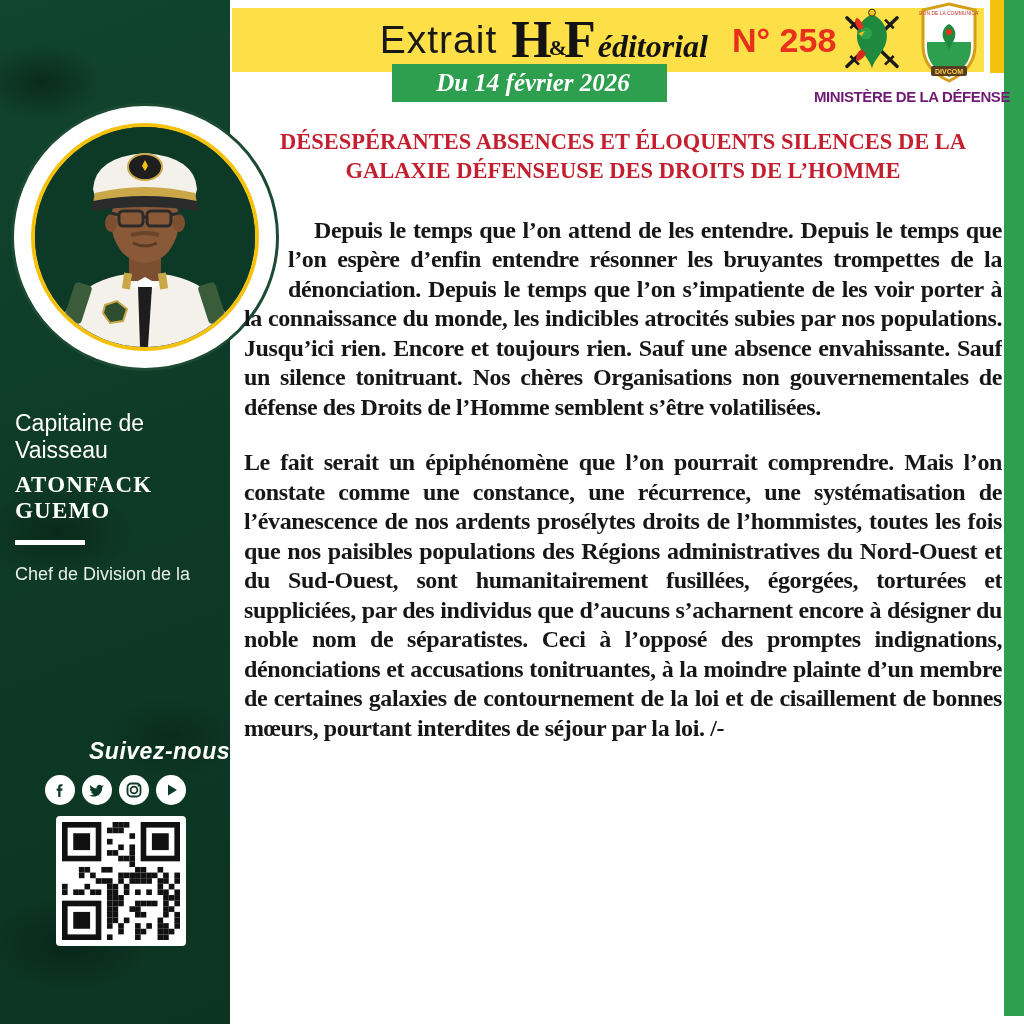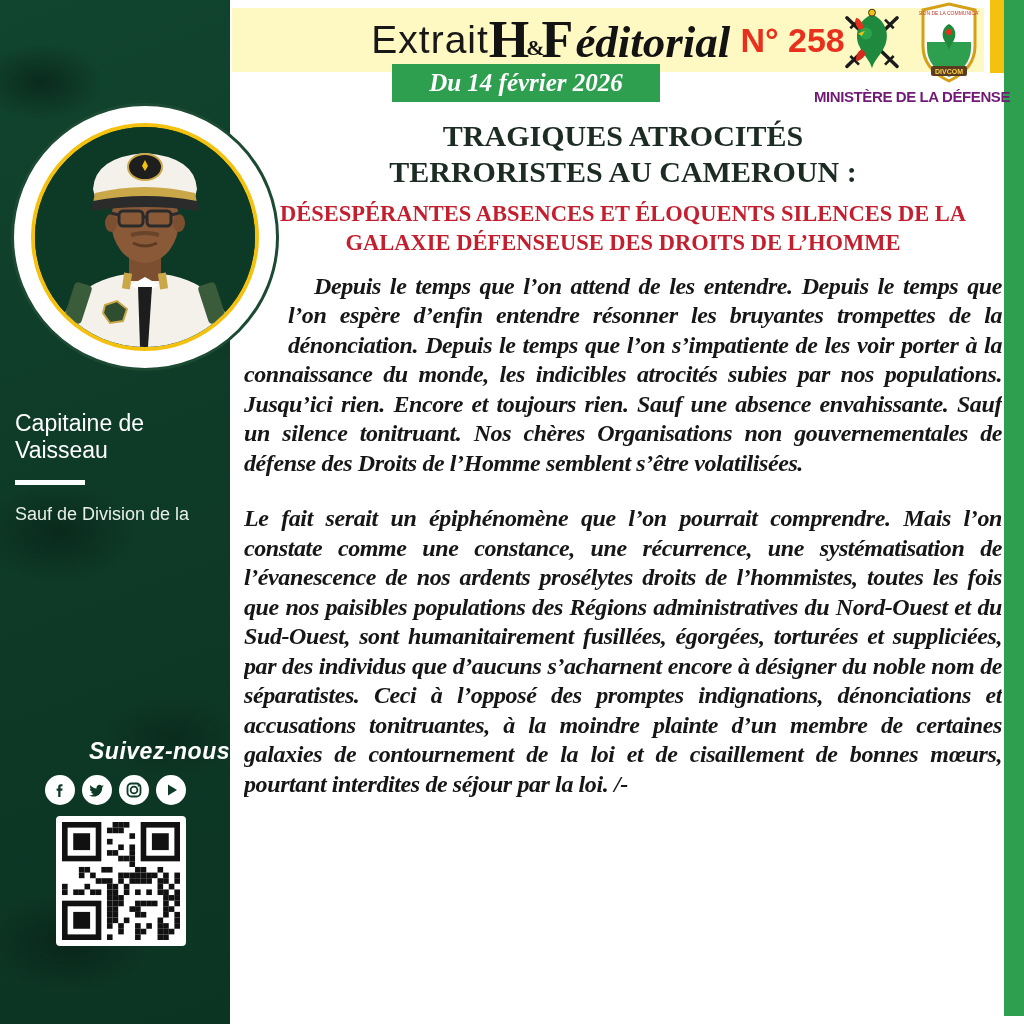--- a/index.html
+++ b/index.html
@@ -17,33 +17,33 @@
       radial-gradient(ellipse 100px 60px at 75% 72%, rgba(0,0,0,.22), transparent 70%),
       radial-gradient(ellipse 120px 70px at 30% 92%, rgba(0,0,0,.30), transparent 70%),
       radial-gradient(ellipse 60px 40px at 60% 18%, rgba(255,255,255,.05), transparent 70%),
       linear-gradient(160deg,#11452f 0%,#0e3b28 45%,#0c3423 100%);
   }
   
   .stripe-green{position:absolute;right:0;top:0;width:20px;height:1016px;background:#2e9e4f;}
   .stripe-yellow{position:absolute;right:20px;top:0;width:14px;height:73px;background:#f4c10f;}
   
   .yellow-band{
-    position:absolute;left:232px;top:8px;width:752px;height:64px;background:#fef9c3;
-    display:flex;align-items:center;justify-content:center;gap:0;white-space:nowrap;
+    position:absolute;left:232px;top:8px;width:752px;height:64px;background:#fde047;
+    display:flex;align-items:center;justify-content:center;gap:14px;white-space:nowrap;
   }
   .extrait{font-family:"Liberation Sans",sans-serif;font-weight:400;font-size:39px;color:#181818;letter-spacing:1px;}
   .brand{display:flex;align-items:baseline;color:#131313;}
   .brand .bh,.brand .bf{font-family:"Liberation Serif",serif;font-weight:700;font-size:52px;line-height:1;}
   .brand .bamp{font-family:"Liberation Serif",serif;font-weight:700;font-size:22px;position:relative;top:-2px;margin:0 -3px;}
-  .brand .bed{font-family:"Liberation Serif",serif;font-weight:700;font-style:italic;font-size:45px;margin-left:2px;line-height:1;}
+  .brand .bed{font-family:"Liberation Serif",serif;font-weight:700;font-style:italic;font-size:32px;margin-left:2px;line-height:1;}
   .issue{font-family:"Liberation Sans",sans-serif;font-weight:700;font-size:34px;color:#e8301c;margin-left:10px;}
   .date-box{
     position:absolute;left:392px;top:64px;width:268px;height:38px;background:#2e9e4f;
     display:flex;align-items:center;justify-content:center;
-    color:#ffffff;font-style:italic;font-weight:700;font-size:25px;font-family:"Liberation Serif",serif;
+    color:#ffffff;font-style:italic;font-weight:700;font-size:25px;font-family:"Liberation Serif",serif;padding-left:7px;
   }
   .emblems{position:absolute;left:833px;top:4px;width:146px;height:82px;display:flex;gap:8px;align-items:center;}
   .ministry{
     position:absolute;left:812px;top:88px;width:200px;text-align:center;
     font-family:"Liberation Sans",sans-serif;font-weight:700;font-size:15px;color:#701a75;letter-spacing:-0.4px;white-space:nowrap;
   }
   
   .photo-outer{
     position:absolute;left:11px;top:103px;width:268px;height:268px;border-radius:50%;
     background:#ffffff;border:3px solid #1c4a33;box-sizing:border-box;
@@ -73,24 +73,23 @@
   .article{position:absolute;left:244px;top:118px;width:758px;overflow:hidden;height:900px;}
   .title{
     text-align:center;font-family:"Liberation Serif",serif;font-weight:700;
     font-size:30px;line-height:1.2;color:#1c2c22;letter-spacing:0;
   }
   .subtitle{
     margin:10px auto 0;max-width:720px;text-align:center;
     font-family:"Liberation Serif",serif;font-weight:700;font-size:22.5px;line-height:1.28;color:#c41f2f;
   }
   .body-text{
-    margin-top:14px;text-align:justify;color:#161616;
+    margin-top:30px;text-align:justify;color:#161616;
     font-family:"Liberation Serif",serif;font-weight:700;font-size:24px;line-height:29.5px;
     letter-spacing:-0.4px;
-    font-style:italic;
   }
   .body-text p{margin:0 0 26px 0;}
   .circle-spacer{float:left;width:44px;height:62px;}
   .indent{text-indent:26px;}
 </style>
 </head>
 <body>
 
 <div class="sidebar"></div>
 
@@ -180,23 +179,24 @@
 
     <path d="M70 178 l12 -4 10 8 -4 12 -13 2 -7 -10 Z" fill="#2f4d2f" stroke="#caa84a" stroke-width="2"></path>
 
     <rect x="88" y="146" width="8" height="16" fill="#caa84a" transform="rotate(8 92 154)"></rect>
     <rect x="124" y="146" width="8" height="16" fill="#caa84a" transform="rotate(-8 128 154)"></rect>
   </svg>
 </div>
 
 <div class="officer-block">
   <div class="officer-rank">Capitaine de Vaisseau</div>
+  <div class="officer-name">ATONFACK GUEMO</div>
   <div class="officer-rule"></div>
   <div class="officer-role">
-    <span>Sauf de Division de la</span><br>
+    <span>Chef de Division de la</span><br>
   </div>
 </div>
 
 <div class="follow-block">
   <div class="follow-label">Suivez-nous</div>
   <div class="social-row">
     <span class="social">
       <svg width="18" height="18" viewBox="0 0 18 18">
           <path fill="#0e3b28" d="M11.5 3.2 H9.8 c-1.6 0-2.6 1-2.6 2.7 v1.6 H5.6 v2.2 h1.6 V16 h2.3 V9.7 h1.8 l.3-2.2 H9.5 V6.2 c0-.6.3-.9.9-.9 h1.1 Z"></path>
         </svg>
@@ -344,22 +344,18 @@
       <rect x="84" y="0" width="42" height="42" fill="#111"></rect>
       <rect x="90" y="6" width="30" height="30" fill="#fff"></rect>
       <rect x="96" y="12" width="18" height="18" fill="#111"></rect>
       <rect x="0" y="84" width="42" height="42" fill="#111"></rect>
       <rect x="6" y="90" width="30" height="30" fill="#fff"></rect>
       <rect x="12" y="96" width="18" height="18" fill="#111"></rect>
     </svg>
 </div>
 
 <div class="article">
-  <div class="title">
-    <div>TRAGIQUES ATROCITÉS</div>
-    <div>TERRORISTES AU CAMEROUN :</div>
-  </div>
   <div class="subtitle">DÉSESPÉRANTES ABSENCES ET ÉLOQUENTS SILENCES DE LA GALAXIE DÉFENSEUSE DES DROITS DE L’HOMME</div>
   <div class="body-text">
     <p class="indent"><span class="circle-spacer"></span><span>Depuis le temps que l’on attend de les entendre. Depuis le temps que l’on espère d’enfin entendre résonner les bruyantes trompettes de la dénonciation. Depuis le temps que l’on s’impatiente de les voir porter à la connaissance du monde, les indicibles atrocités subies par nos populations. Jusqu’ici rien. Encore et toujours rien. Sauf une absence envahissante. Sauf un silence tonitruant. Nos chères Organisations non gouvernementales de défense des Droits de l’Homme semblent s’être volatilisées.</span></p>
     <p><span>Le fait serait un épiphénomène que l’on pourrait comprendre. Mais l’on constate comme une constance, une récurrence, une systématisation de l’évanescence de nos ardents prosélytes droits de l’hommistes, toutes les fois que nos paisibles populations des Régions administratives du Nord-Ouest et du Sud-Ouest, sont humanitairement fusillées, égorgées, torturées et suppliciées, par des individus que d’aucuns s’acharnent encore à désigner du noble nom de séparatistes. Ceci à l’opposé des promptes indignations, dénonciations et accusations tonitruantes, à la moindre plainte d’un membre de certaines galaxies de contournement de la loi et de cisaillement de bonnes mœurs, pourtant interdites de séjour par la loi. /-</span></p>
   </div>
 </div>
 
 </body></html>

